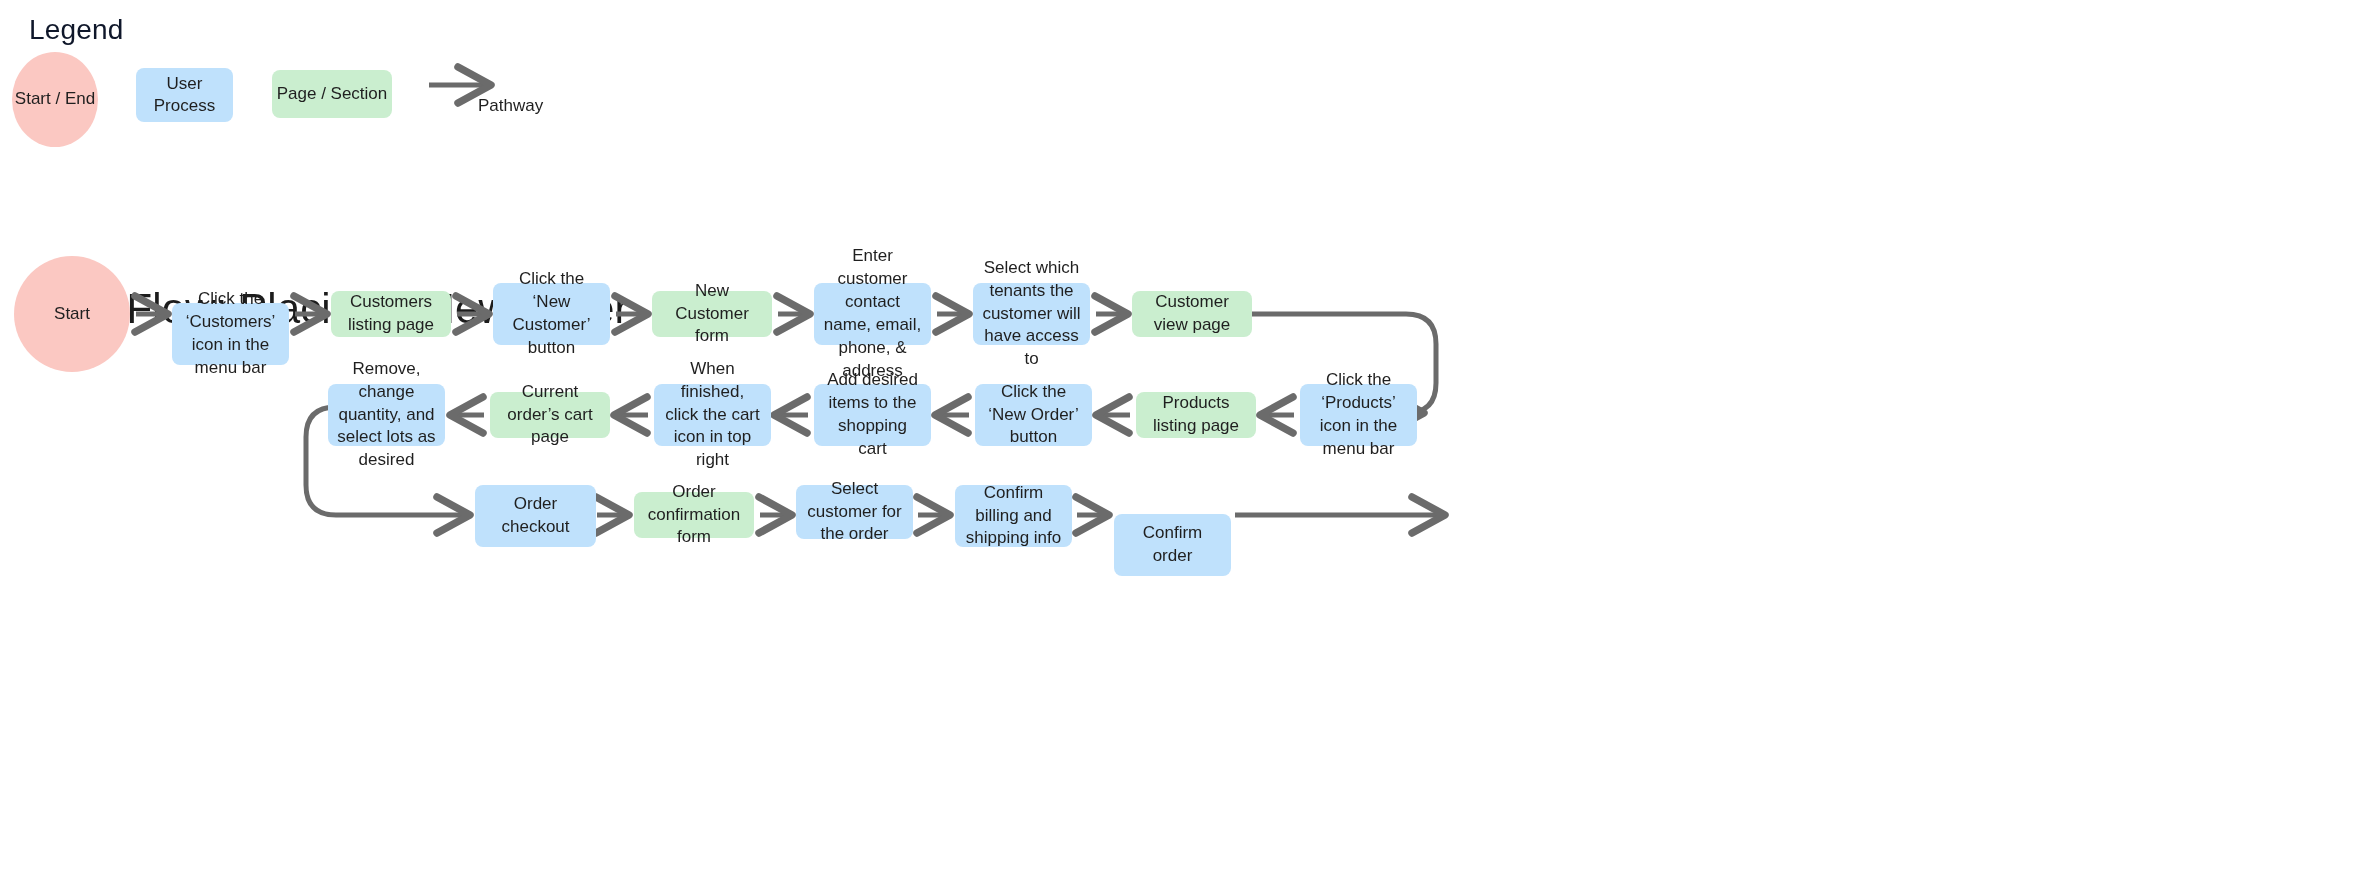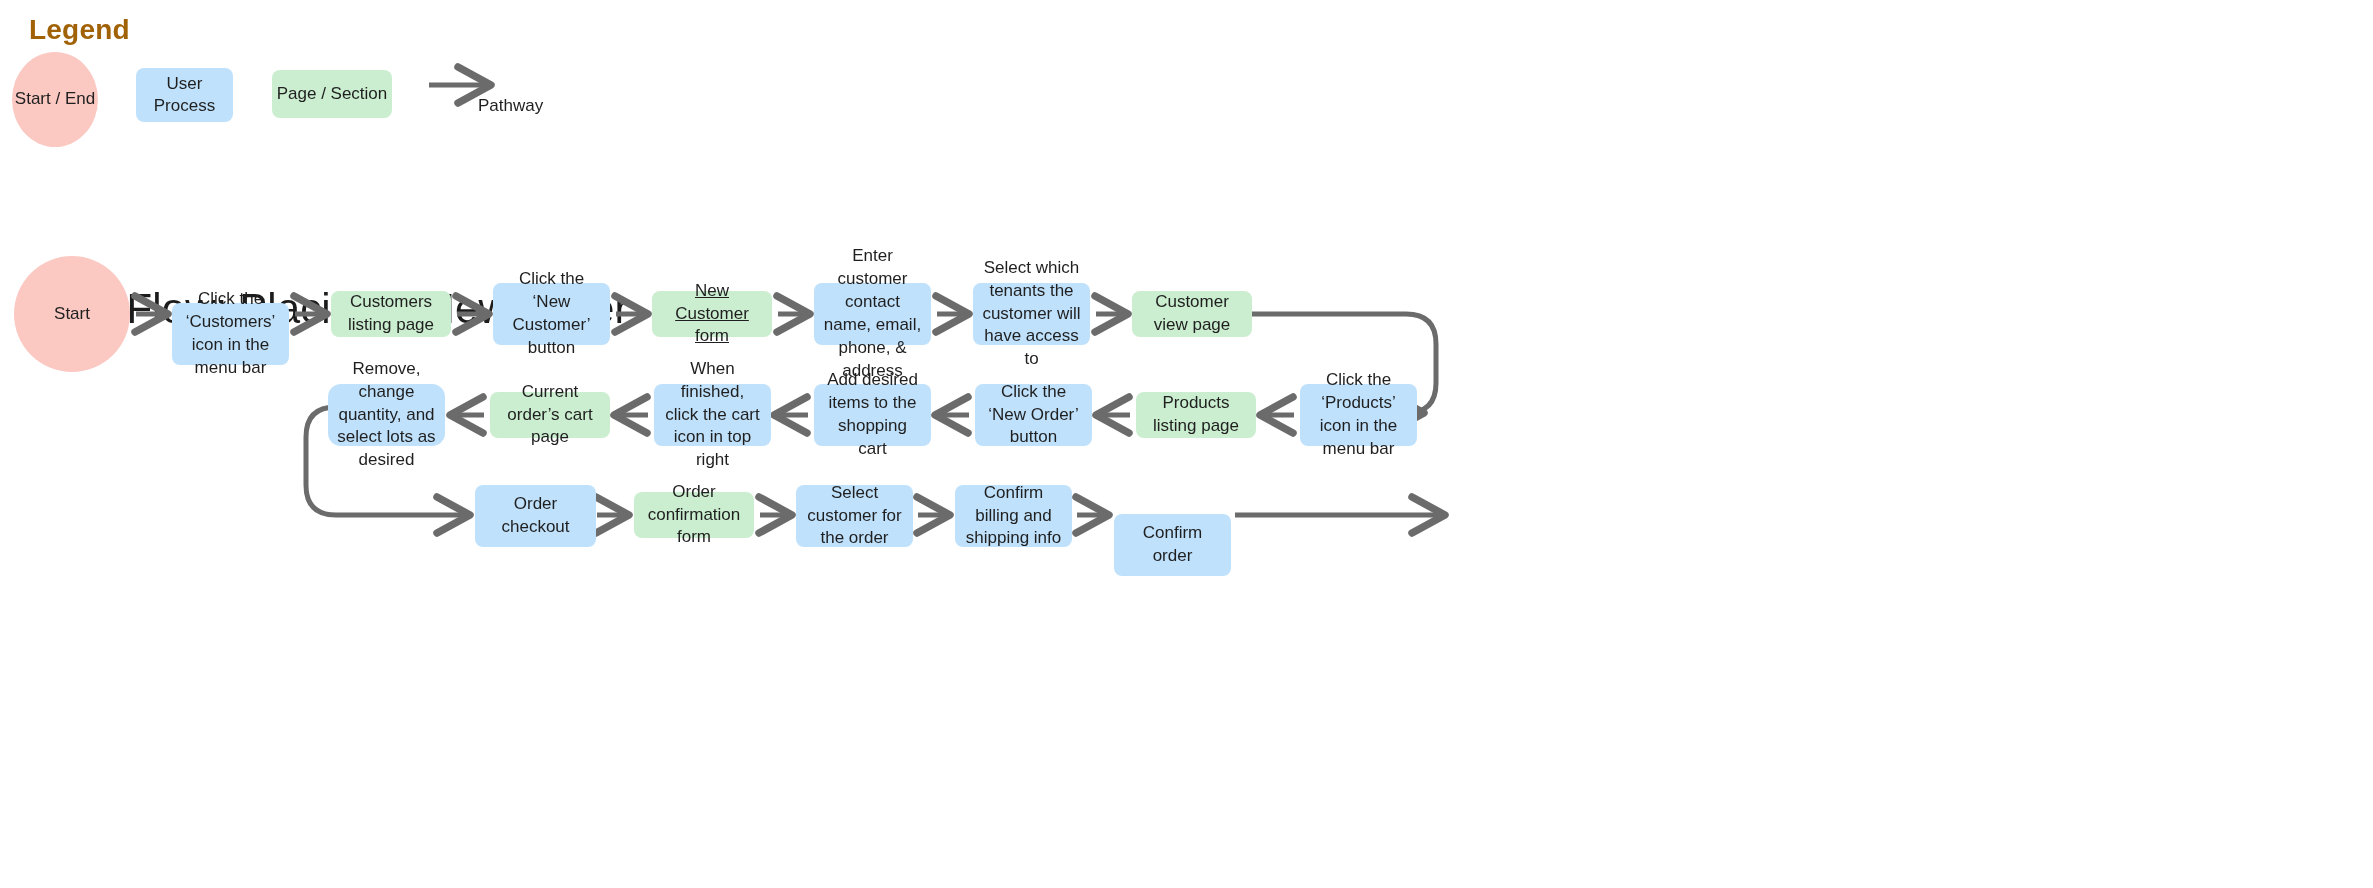--- a/index.html
+++ b/index.html
@@ -18,23 +18,23 @@
     background: #ffffff;
     overflow: hidden;
   }
 
   
   .legend-title {
     position: absolute;
     left: 29px;
     top: 14px;
     font-size: 28px;
-    font-weight: 700;
+    font-weight: 400;
     letter-spacing: 0.2px;
-    color: #a16207;
+    color: #0f172a;
     white-space: nowrap;
   }
   .flow-title {
     position: absolute;
     left: 28px;
     top: 285px;
     font-size: 42px;
     font-weight: 400;
     letter-spacing: 0.1px;
     color: #1c1c1c;
@@ -170,21 +170,21 @@
   </div>
 
   <div class="node page" style="left:331px; top:291px; width:120px; height:46px; background:#caeecf;">
     <span class="label">Customers listing page</span>
   </div>
 
   <div class="node process" style="left:493px; top:283px; width:117px; height:62px; background:#bfe1fc;">
     <span class="label">Click the ‘New Customer’ button</span>
   </div>
 
-  <div class="node page" style="left:652px; top:291px; width:120px; height:46px; background:#caeecf;text-decoration:underline;">
+  <div class="node page" style="left:652px; top:291px; width:120px; height:46px; background:#caeecf;">
     <span class="label">New Customer form</span>
   </div>
 
   <div class="node process" style="left:814px; top:283px; width:117px; height:62px; background:#bfe1fc;">
     <span class="label">Enter customer contact name, email, phone, &amp; address</span>
   </div>
 
   <div class="node process" style="left:973px; top:283px; width:117px; height:62px; background:#bfe1fc;">
     <span class="label">Select which tenants the customer will have access to</span>
   </div>
@@ -210,33 +210,33 @@
   </div>
 
   <div class="node process" style="left:654px; top:384px; width:117px; height:62px; background:#bfe1fc;">
     <span class="label">When finished, click the cart icon in top right</span>
   </div>
 
   <div class="node page" style="left:490px; top:392px; width:120px; height:46px; background:#caeecf;">
     <span class="label">Current order’s cart page</span>
   </div>
 
-  <div class="node process" style="left:328px; top:384px; width:117px; height:62px; background:#bfe1fc;border-radius:13px;">
+  <div class="node process" style="left:328px; top:384px; width:117px; height:62px; background:#bfe1fc;">
     <span class="label">Remove, change quantity, and select lots as desired</span>
   </div>
 
   <div class="node process" style="left:475px; top:485px; width:121px; height:62px; background:#bfe1fc;">
     <span class="label">Order checkout</span>
   </div>
 
   <div class="node page" style="left:634px; top:492px; width:120px; height:46px; background:#caeecf;">
     <span class="label">Order confirmation form</span>
   </div>
 
-  <div class="node process" style="left:796px; top:485px; width:117px; height:62px; background:#bfe1fc;">
+  <div class="node process" style="left:796px; top:485px; width:117px; height:54px; background:#bfe1fc;">
     <span class="label">Select customer for the order</span>
   </div>
 
   <div class="node process" style="left:955px; top:485px; width:117px; height:62px; background:#bfe1fc;">
     <span class="label">Confirm billing and shipping info</span>
   </div>
 
   <div class="node process" style="left:1114px; top:485px; width:117px; height:62px; background:#bfe1fc;margin-top:29px;">
     <span class="label">Confirm order</span>
   </div>

